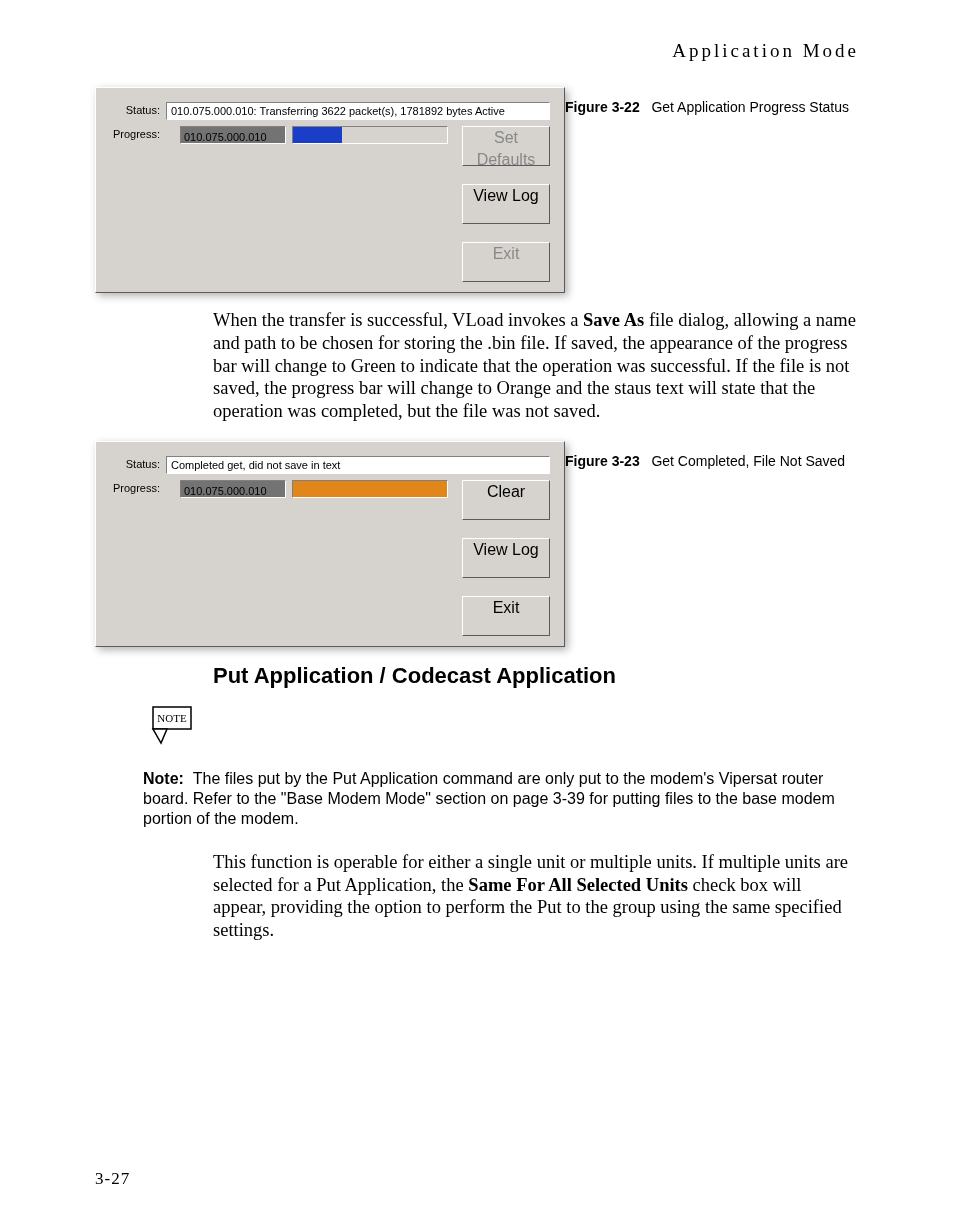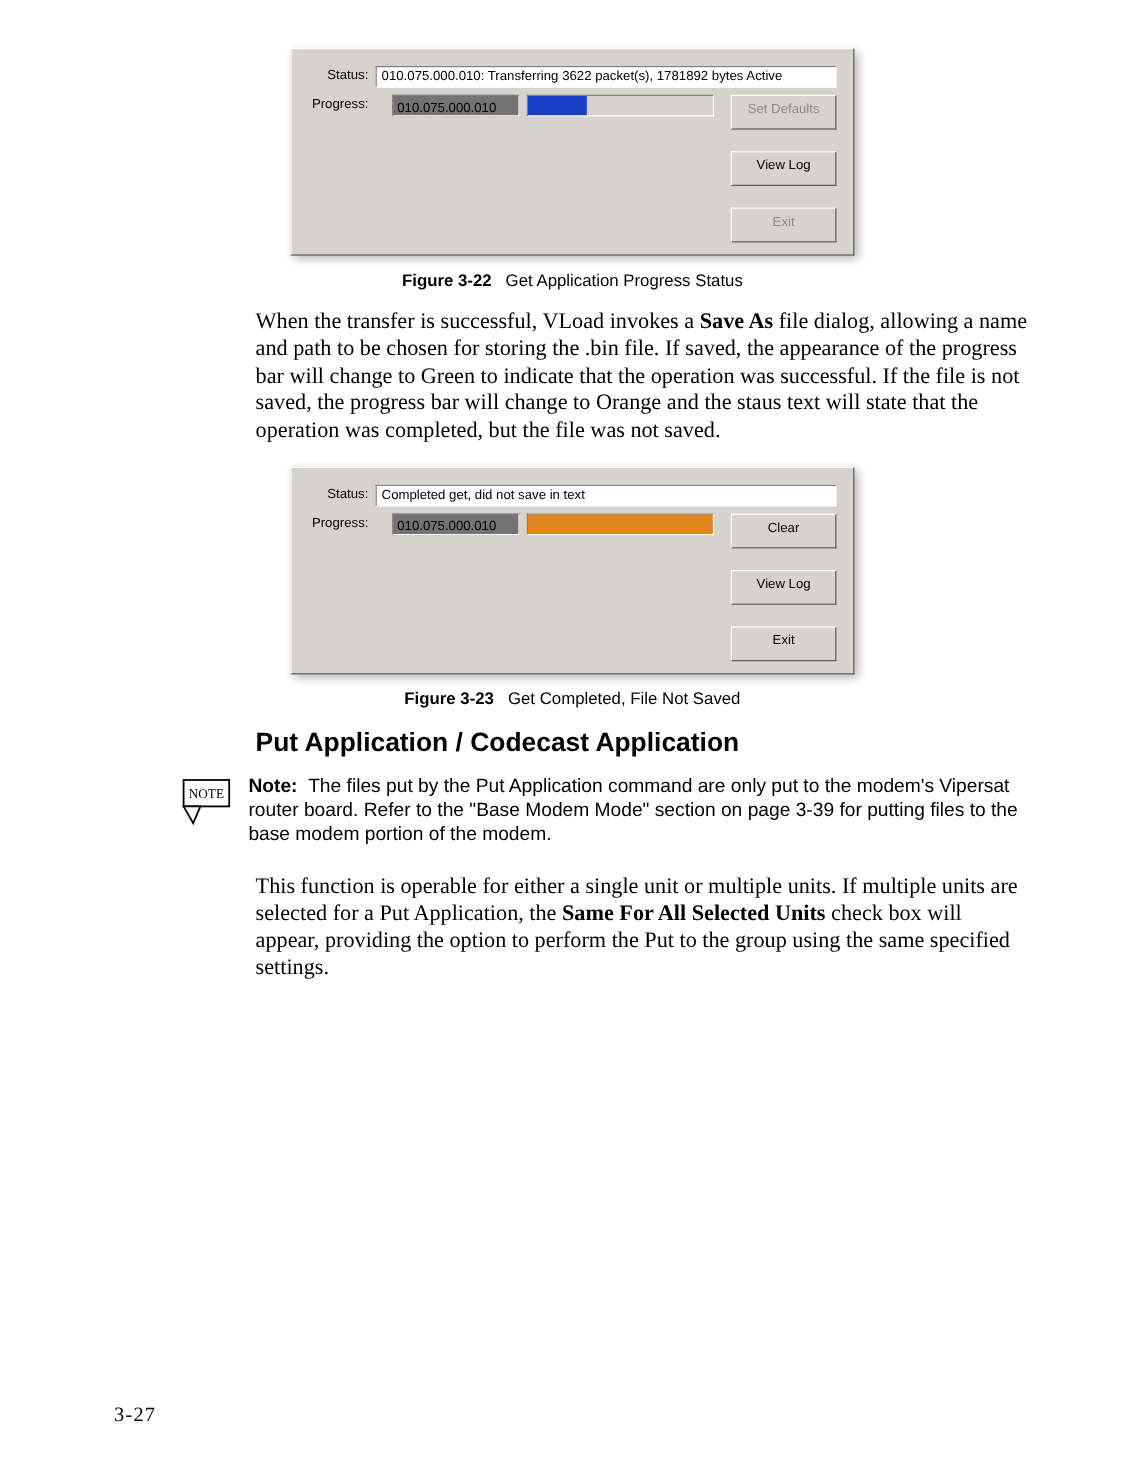--- a/index.html
+++ b/index.html
@@ -15,22 +15,21 @@
     padding: 40px 95px 40px 95px;
   }
   .header-right {
     text-align: right;
     font-size: 19px;
     letter-spacing: 3px;
     margin-bottom: 25px;
   }
   .figure-wrap {
     display: flex;
-    flex-direction: column;
-    align-items: center;
+    flex-direction: row;
     margin-bottom: 16px;
   }
   .dialog {
     width: 470px;
     background: #d6d3ce;
     border-top: 1px solid #fff;
     border-left: 1px solid #fff;
     border-right: 1px solid #5a5a5a;
     border-bottom: 1px solid #5a5a5a;
     box-shadow: 3px 3px 8px rgba(0,0,0,.3);
@@ -106,27 +105,27 @@
   .bar-blue { background: #1a3ec8; }
   .bar-orange { background: #e0861b; }
   .dlg-right {
     width: 88px;
     display: flex;
     flex-direction: column;
     gap: 18px;
     align-items: stretch;
   }
   .dlg-btn {
-    height: 29px;
+    height: 40px;
     background: #d6d3ce;
     border-top: 1px solid #fff;
     border-left: 1px solid #fff;
     border-right: 1px solid #5a5a5a;
     border-bottom: 1px solid #5a5a5a;
-    font-size: 11px;
+    font-size: 16px;
     font-family: Tahoma, Arial, sans-serif;
     text-align: center;
     line-height: 22px;
     cursor: default;
   }
   .dlg-btn.disabled { color: #888; }
   .figure-caption {
     font-family: Arial, Helvetica, sans-serif;
     font-size: 14px;
     margin-top: 12px;
@@ -142,20 +141,21 @@
     font-family: Arial, Helvetica, sans-serif;
     font-size: 22px;
     font-weight: bold;
     margin: 14px 0 14px 118px;
   }
   .note-row {
     display: flex;
     align-items: flex-start;
     gap: 14px;
     margin: 0 0 22px 48px;
+    flex-direction: column;
   }
   .note-icon {
     width: 50px;
     flex: 0 0 50px;
     margin-top: 2px;
   }
   .note-text {
     font-family: Arial, Helvetica, sans-serif;
     font-size: 16px;
     line-height: 1.25;
@@ -171,20 +171,21 @@
     font-size: 17px;
     letter-spacing: 1px;
   }
   .footer-left { letter-spacing: 1.5px; }
 </style>
 </head>
 <body>
 
 <div class="page">
 
+  <div class="header-right">Application Mode</div>
 
   <div class="figure-wrap">
     <div class="dialog">
       <div class="dlg-row">
         <div class="dlg-label">Status:</div>
         <div class="dlg-status-field">010.075.000.010: Transferring 3622 packet(s), 1781892 bytes Active</div>
       </div>
       <div class="dlg-body">
         <div style="width:56px;text-align:right;padding-right:6px;padding-top:2px;font-size:11px;">Progress:</div>
         <div class="dlg-left">

